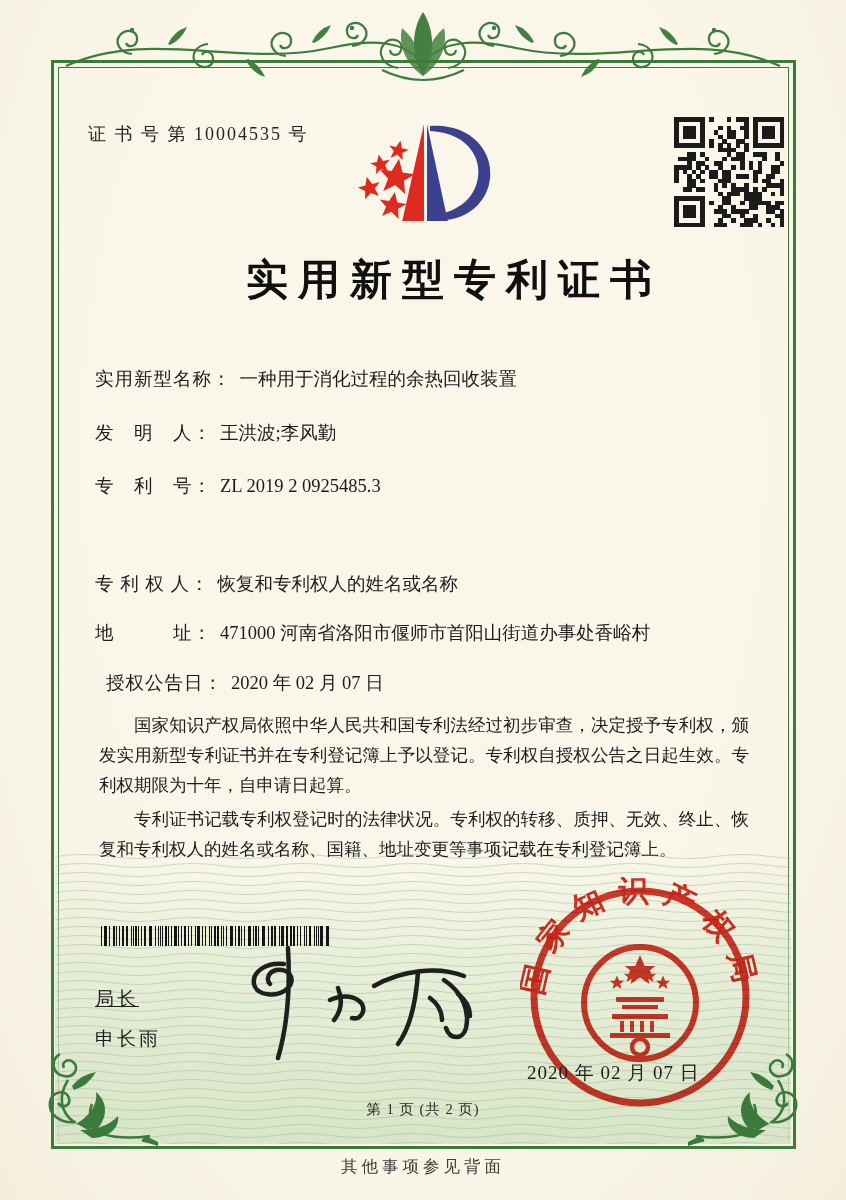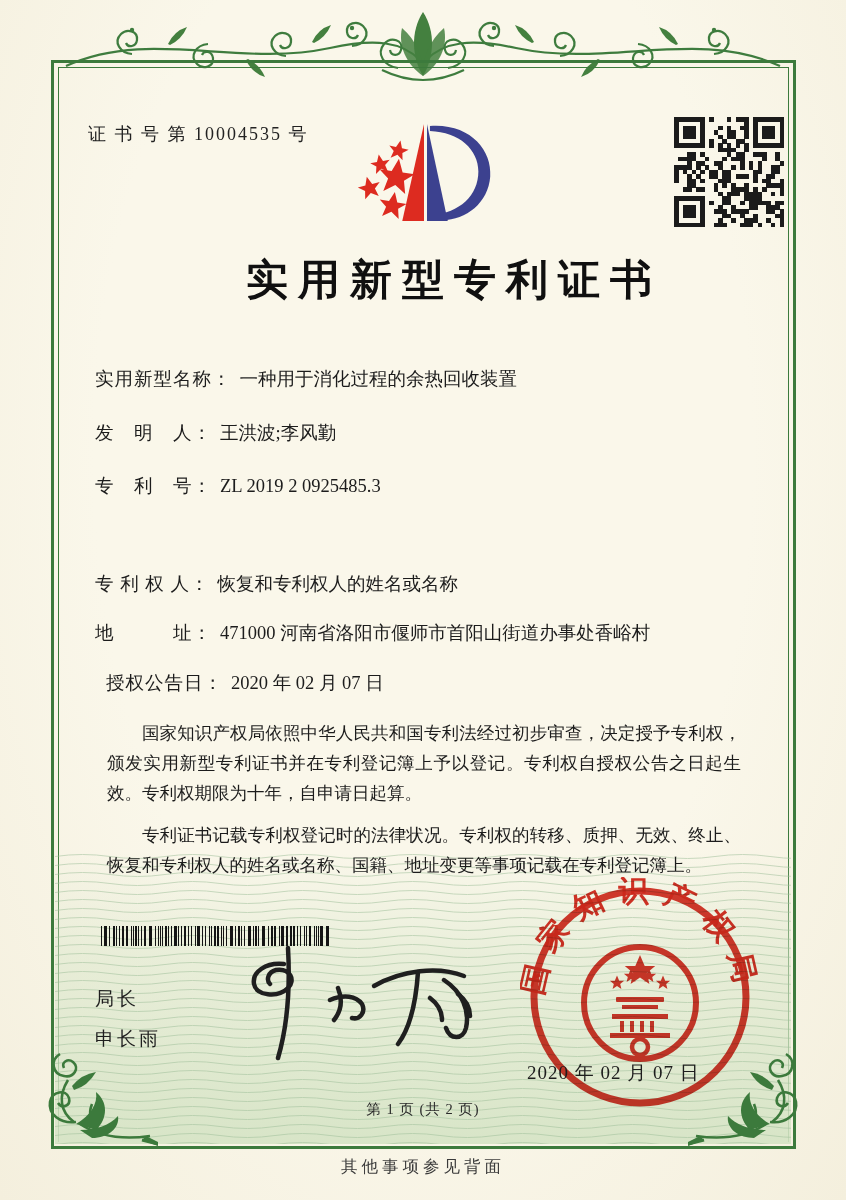--- a/index.html
+++ b/index.html
@@ -41,26 +41,26 @@
     letter-spacing:10px;text-indent:10px;color:#101010;z-index:2;padding-left:26px;
   }
   
   .field{position:absolute;left:95px;font-size:18.5px;white-space:nowrap;z-index:2;}
   .flabel{letter-spacing:1px;color:#1c1c1c;margin-top:17px;}
   .fvalue{margin-left:8px;color:#1c1c1c;}
   .grant-no{position:absolute;left:355px;top:0;}
   
   .body-text{position:absolute;left:95px;top:706px;width:658px;z-index:2;}
   .body-text p{
-    margin:12px;font-size:17.5px;line-height:30px;
+    margin:4px;font-size:17.5px;line-height:30px;
     text-indent:2em;text-align:justify;color:#1c1c1c;
   }
   
   .barcode{position:absolute;left:101px;top:926px;width:232px;height:20px;z-index:2;}
-  .director-title{position:absolute;left:95px;top:986px;font-size:19px;letter-spacing:3px;z-index:2;}
+  .director-title{position:absolute;left:95px;top:986px;font-size:19px;letter-spacing:3px;z-index:2;text-decoration:underline;}
   .director-name{position:absolute;left:95px;top:1026px;font-size:19px;letter-spacing:3px;z-index:2;}
   .signature{position:absolute;left:222px;top:936px;width:270px;height:140px;z-index:3;}
   .seal{position:absolute;left:520px;top:877px;width:240px;height:240px;z-index:3;mix-blend-mode:multiply;}
   .seal-date{position:absolute;left:527px;top:1060px;font-size:19px;letter-spacing:1px;color:#1d1d1d;z-index:4;}
   .page-indicator{position:absolute;left:0;top:1100px;width:100%;text-align:center;font-size:14.5px;letter-spacing:1px;color:#2a2a2a;z-index:2;}
   .back-note{position:absolute;left:0;top:1156px;width:100%;text-align:center;font-size:16.5px;letter-spacing:4px;color:#3a3a3a;z-index:2;}
 </style>
 </head>
 <body>
 

